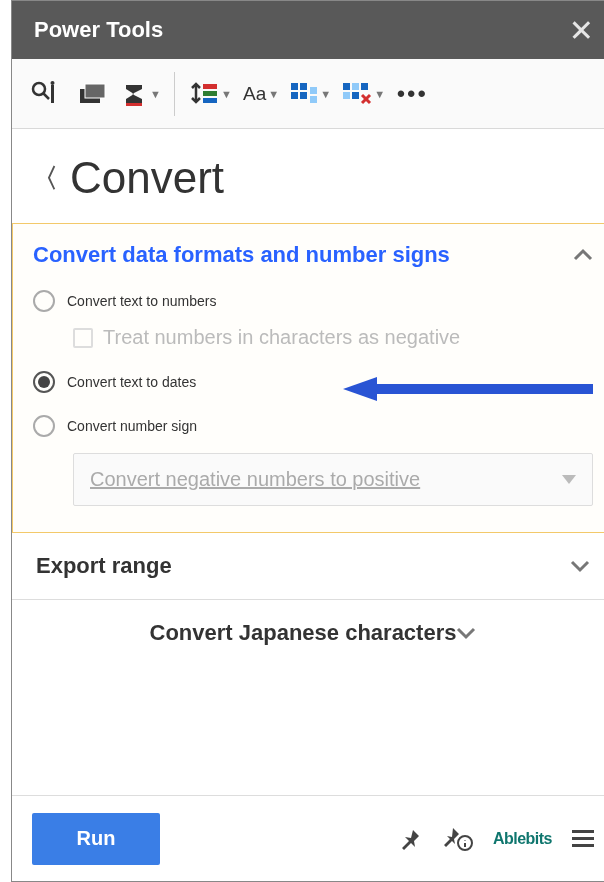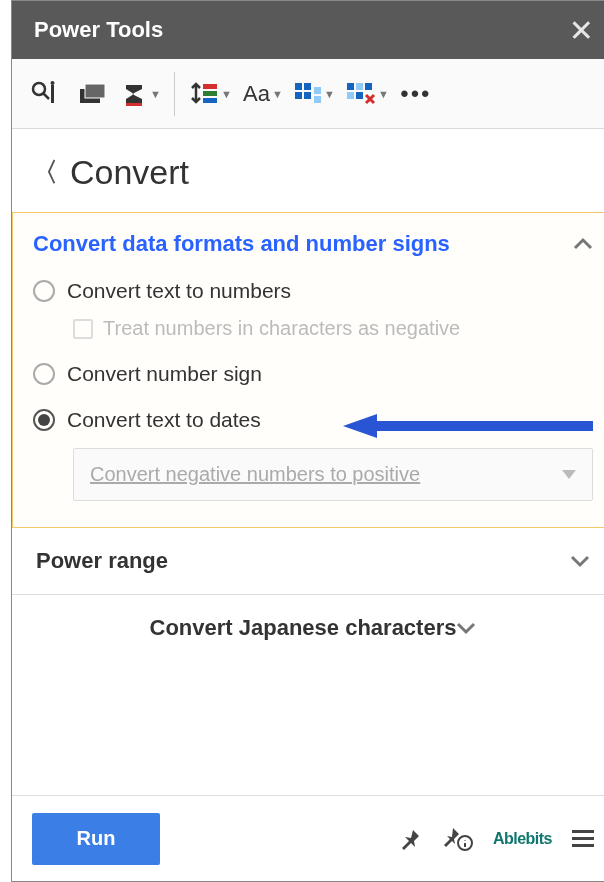--- a/index.html
+++ b/index.html
@@ -80,21 +80,21 @@
     padding: 24px 20px 20px 20px;
     gap: 12px;
   }
   .back-chev {
     font-size: 26px;
     color: #555;
     cursor: pointer;
     font-weight: bold;
   }
   .page-title {
-    font-size: 34px;
+    font-size: 44px;
     color: #333;
     font-weight: 400;
   }
   .section-expanded {
     border: 1px solid #f3c96a;
     background: #fffefb;
     padding: 18px 20px 26px 20px;
   }
   .section-header {
     display: flex;
@@ -143,21 +143,21 @@
     border-color: #555;
   }
   .radio.checked::after {
     content: "";
     width: 12px;
     height: 12px;
     background: #444;
     border-radius: 50%;
   }
   .radio-label {
-    font-size: 21px;
+    font-size: 14px;
     color: #333;
   }
   .sub-row {
     margin-left: 40px;
     margin-top: 14px;
     display: flex;
     align-items: center;
     gap: 10px;
     color: #bbb;
     font-size: 20px;
@@ -268,21 +268,21 @@
         <line x1="7" y1="4" x2="7" y2="22" stroke="#333" stroke-width="2.5"></line>
         <polyline points="3,8 7,4 11,8" fill="none" stroke="#333" stroke-width="2.5"></polyline>
         <polyline points="3,18 7,22 11,18" fill="none" stroke="#333" stroke-width="2.5"></polyline>
         <rect x="14" y="4" width="14" height="5" fill="#d32f2f"></rect>
         <rect x="14" y="11" width="14" height="5" fill="#2e7d32"></rect>
         <rect x="14" y="18" width="14" height="5" fill="#1565c0"></rect>
       </svg>
       <span class="dropdown-caret">▼</span>
     </div>
     <div class="tool-combo">
-      <span style="font-size:22px;color:#333;font-weight:500;text-align:center;">Aa</span>
+      <span style="font-size:19px;color:#333;font-weight:500;text-align:center;">Aa</span>
       <span class="dropdown-caret">▼</span>
     </div>
     <div class="tool-combo">
       <svg width="28" height="26" viewBox="0 0 28 26">
         <rect x="1" y="2" width="7" height="7" fill="#1565c0"></rect>
         <rect x="10" y="2" width="7" height="7" fill="#1565c0"></rect>
         <rect x="1" y="11" width="7" height="7" fill="#1565c0"></rect>
         <rect x="10" y="11" width="7" height="7" fill="#1565c0"></rect>
         <rect x="20" y="6" width="7" height="7" fill="#90caf9"></rect>
         <rect x="20" y="15" width="7" height="7" fill="#90caf9"></rect>
@@ -324,46 +324,46 @@
     <div class="radio-row">
       <span class="radio"></span>
       <span class="radio-label">Convert text to numbers</span>
     </div>
     <div class="sub-row">
       <span class="checkbox-dis"></span>
       <span>Treat numbers in characters as negative</span>
     </div>
 
     <div class="radio-row">
-      <span class="radio"></span>
-      <span class="radio-label">Convert number sign</span>
-    </div>
-
-    <div class="radio-row">
       <span class="radio checked"></span>
       <span class="radio-label">Convert text to dates</span>
       <div class="arrow-annotation">
         <svg width="250" height="28" viewBox="0 0 250 28">
           <line x1="30" y1="14" x2="250" y2="14" stroke="#2954d4" stroke-width="10"></line>
           <polygon points="0,14 34,2 34,26" fill="#2954d4"></polygon>
         </svg>
       </div>
     </div>
+
+    <div class="radio-row">
+      <span class="radio"></span>
+      <span class="radio-label">Convert number sign</span>
+    </div>
     <div class="select-dis">
       <span>Convert negative numbers to positive</span>
       <span style="color:#bbb;">
         <svg width="14" height="10" viewBox="0 0 14 10">
             <polygon points="0,0 14,0 7,9" fill="#bbb"></polygon>
           </svg>
       </span>
     </div>
   </div>
 
   <div class="section-title">
-    <span>Power range</span>
+    <span>Export range</span>
     <span class="chev">
       <svg width="20" height="14" viewBox="0 0 20 14">
           <polyline points="2,3 10,11 18,3" fill="none" stroke="#777" stroke-width="3"></polyline>
         </svg>
     </span>
   </div>
 
   <div class="section-title" style="border-top:1px solid #ddd;justify-content:center;">
     <span>Convert Japanese characters</span>
     <span class="chev">

